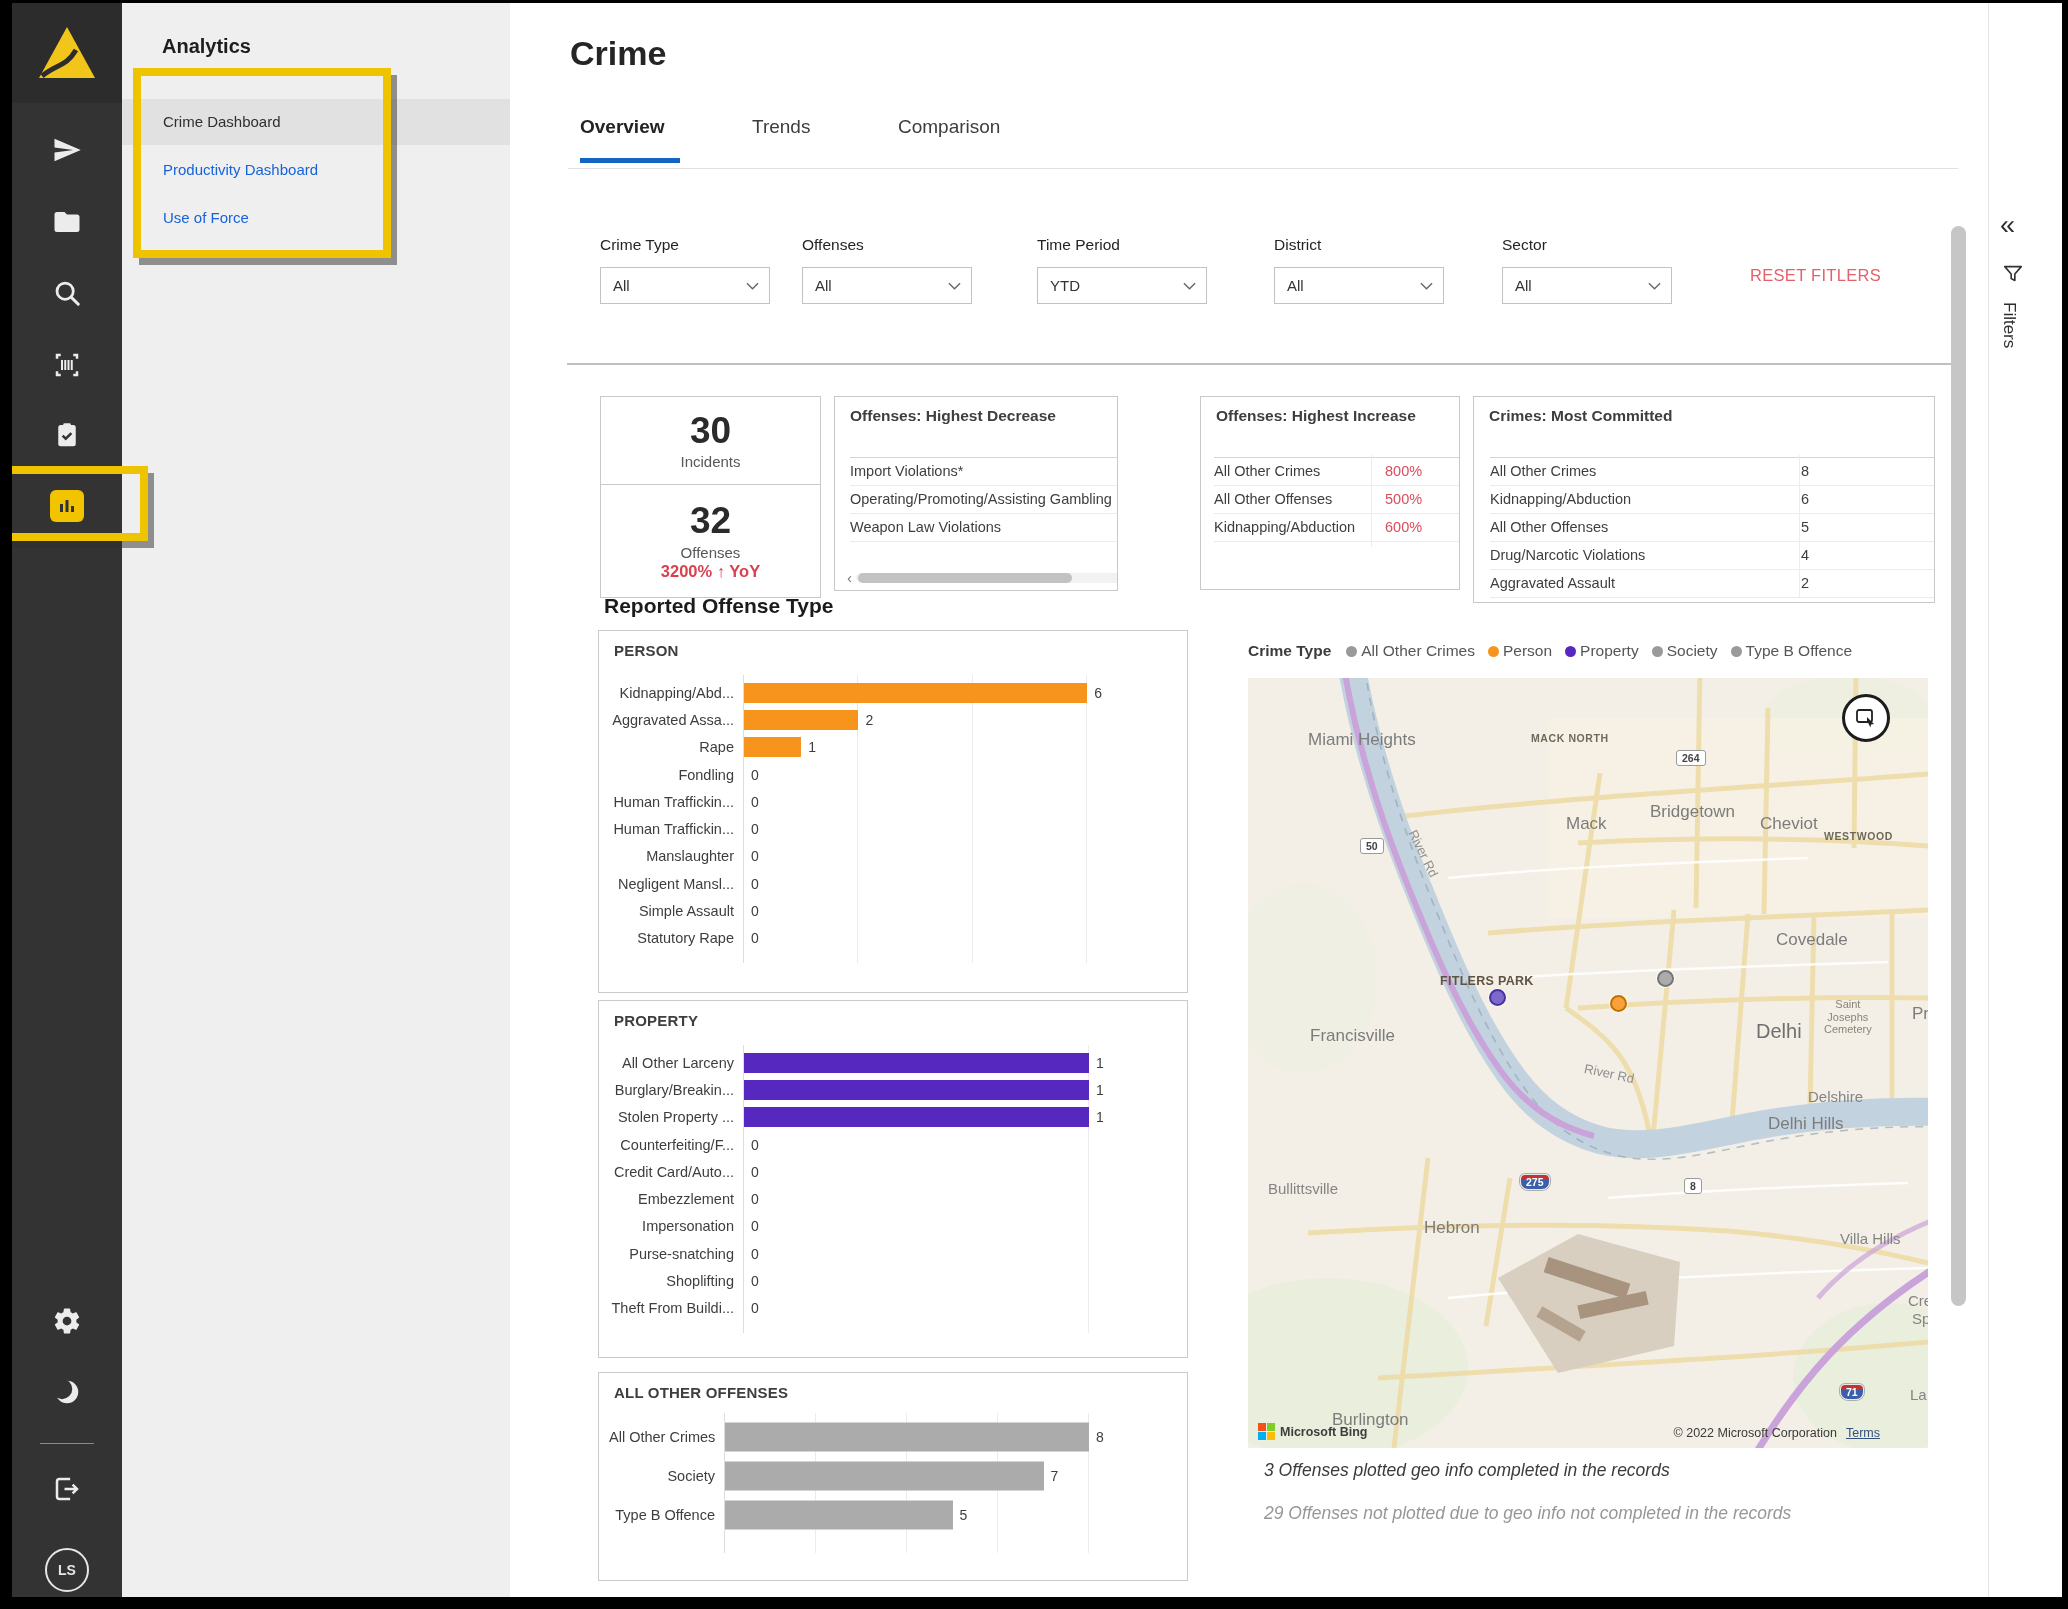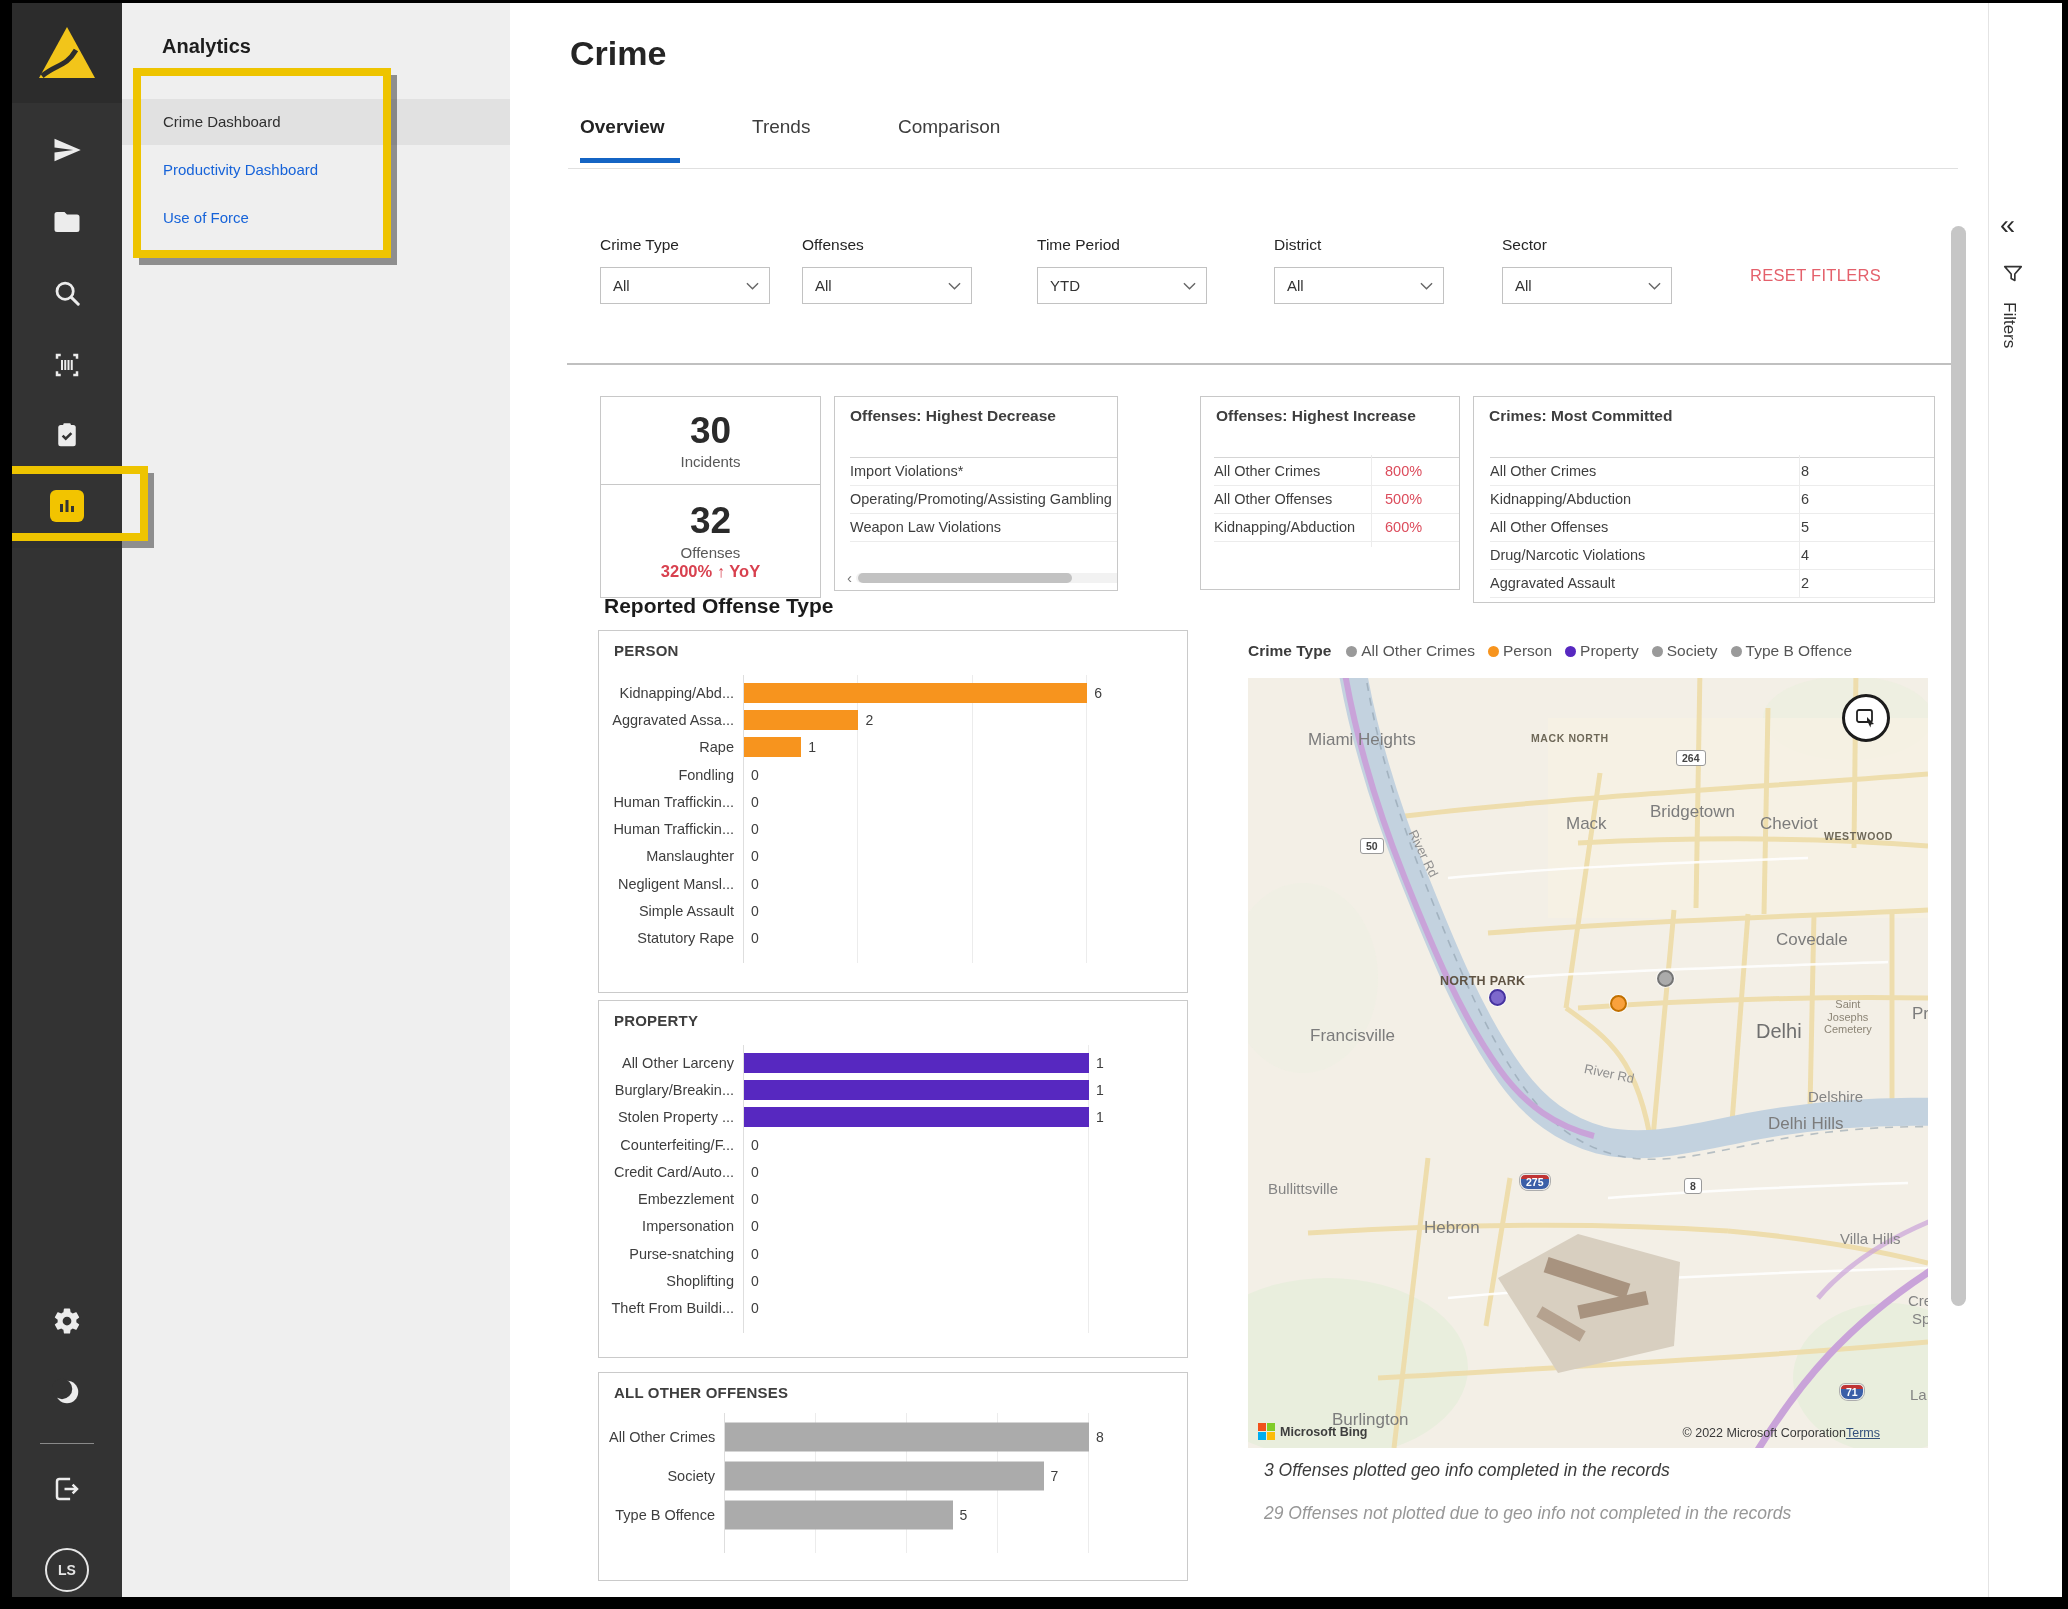--- a/index.html
+++ b/index.html
@@ -112,21 +112,21 @@
   .park-caps{font-size:12.5px;font-weight:700;color:#5f5343;letter-spacing:.3px}
   .small{font-size:11px;color:#8c8576;text-align:center;line-height:1.15}
   .road{font-size:13px;color:#8f8f8f}
   .shield{position:absolute;font-size:10.5px;font-weight:700;background:#fff;border:1px solid #9a9a9a;border-radius:3px;padding:1px 5px;color:#444}
   .shield.interstate{background:linear-gradient(180deg,#c03434 0 30%,#3b5fa8 30% 100%);color:#fff;border:1px solid #e8e8e8;box-shadow:0 0 0 1px #adadad;border-radius:5px 5px 8px 8px}
   .map-dot{position:absolute;width:17px;height:17px;border-radius:50%;border:2px solid;box-shadow:0 0 0 1px rgba(255,255,255,.65);cursor:pointer}
   .map-ctl{position:absolute;left:594px;top:16px;width:48px;height:48px;border:3px solid #1c1c1c;border-radius:50%;background:#fff;display:flex;align-items:center;justify-content:center;cursor:pointer}
   .bing{position:absolute;left:10px;bottom:8px;display:flex;align-items:center;gap:5px;font-size:12.5px;color:#3e3e3e;font-weight:600}
   .bing-logo{display:grid;grid-template-columns:8px 8px;gap:1px}
   .bing-sq{width:8px;height:8px}
-  .map-attr{position:absolute;right:48px;bottom:8px;font-size:12.5px;color:#3a3a3a;display:flex;align-items:center}
+  .map-attr{position:absolute;right:48px;bottom:8px;font-size:12.5px;color:#3a3a3a;display:flex;gap:9px;align-items:center}
   .map-terms{text-decoration:underline;color:#34507c;cursor:pointer}
   .note1{position:absolute;left:1264px;top:1460px;font-size:17.5px;font-style:italic;color:#3b3b3b}
   .note2{position:absolute;left:1264px;top:1503px;font-size:17.5px;font-style:italic;color:#979797}
   
   .rail-line{position:absolute;left:1988px;top:3px;width:1px;height:1594px;background:#e4e4e4}
   .vscroll{position:absolute;left:1951px;top:226px;width:15px;height:1080px;background:#c6c6c6;border-radius:8px;cursor:pointer}
   .collapse{position:absolute;left:2000px;top:210px;font-size:27px;color:#2d2d2d;cursor:pointer}
   .funnel-btn{position:absolute;left:2002px;top:263px;cursor:pointer}
   .filters-vert{position:absolute;left:1999px;top:302px;writing-mode:vertical-rl;font-size:17px;color:#2e2e2e}
 </style>
@@ -575,21 +575,21 @@
     </svg>
     <div class="map-labels" id="map-labels">
         <div class="mlabel town" style="left: 60px; top: 52px;">Miami Heights</div>
         <div class="mlabel caps" style="left: 283px; top: 54px;">MACK NORTH</div>
         <div class="mlabel town" style="left: 512px; top: 92px; margin-top: 44px;">Cheviot</div>
         <div class="mlabel town" style="left: 318px; top: 136px;">Mack</div>
         <div class="mlabel town" style="left: 402px; top: 124px;">Bridgetown</div>
         <div class="mlabel caps" style="left: 576px; top: 152px;">WESTWOOD</div>
         <div class="mlabel road" style="left: 150px; top: 168px; transform: rotate(64deg);">River Rd</div>
         <div class="mlabel town" style="left: 528px; top: 252px;">Covedale</div>
-        <div class="mlabel park-caps" style="left: 192px; top: 296px;">NORTH PARK</div>
+        <div class="mlabel park-caps" style="left: 192px; top: 296px;">FITLERS PARK</div>
         <div class="mlabel small" style="left: 556px; top: 320px; margin-left: 20px;">Saint
 Josephs
 Cemetery</div>
         <div class="mlabel city-big" style="left: 508px; top: 342px;">Delhi</div>
         <div class="mlabel town" style="left: 664px; top: 326px;">Pri</div>
         <div class="mlabel town" style="left: 62px; top: 348px;">Francisville</div>
         <div class="mlabel road" style="left: 336px; top: 388px; transform: rotate(12deg);">River Rd</div>
         <div class="mlabel town-sm" style="left: 560px; top: 410px;">Delshire</div>
         <div class="mlabel town" style="left: 520px; top: 436px;">Delhi Hills</div>
         <div class="mlabel town-sm" style="left: 20px; top: 502px;">Bullittsville</div>

